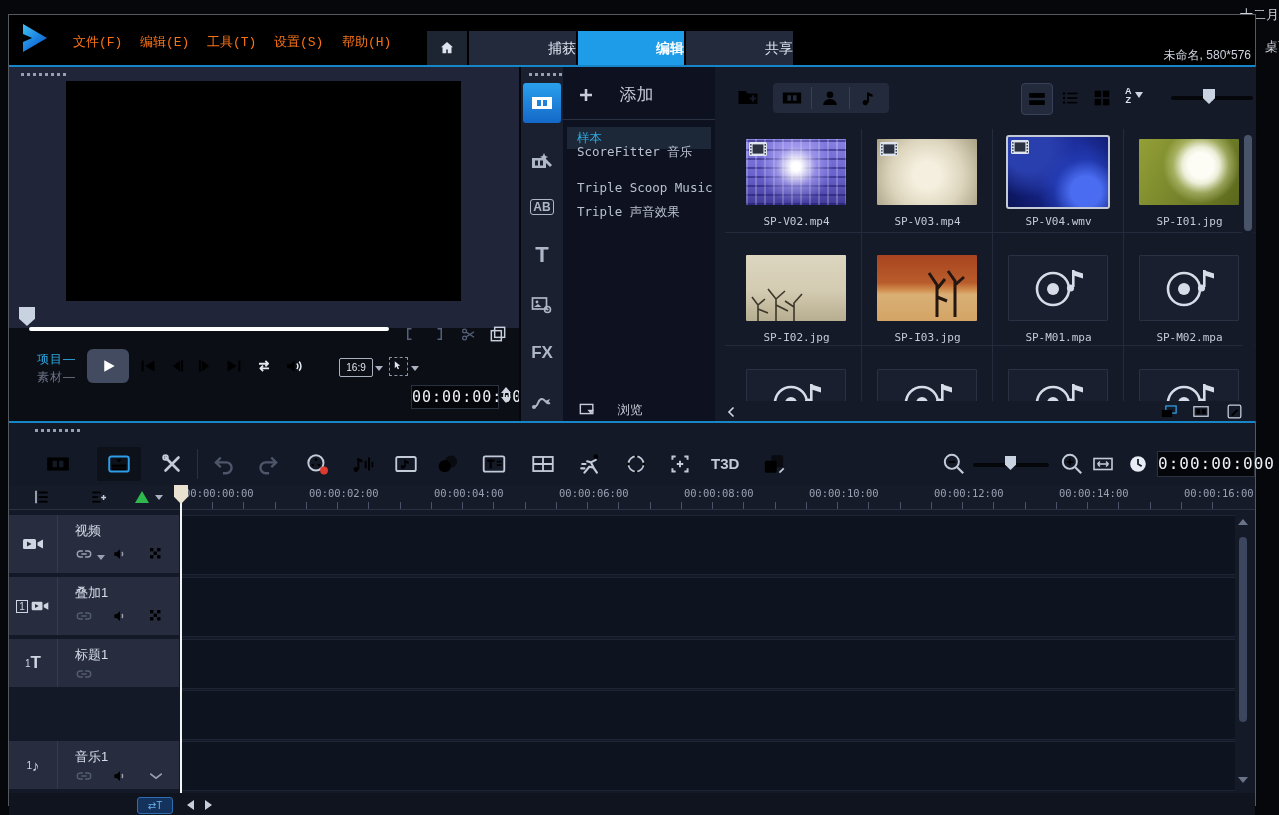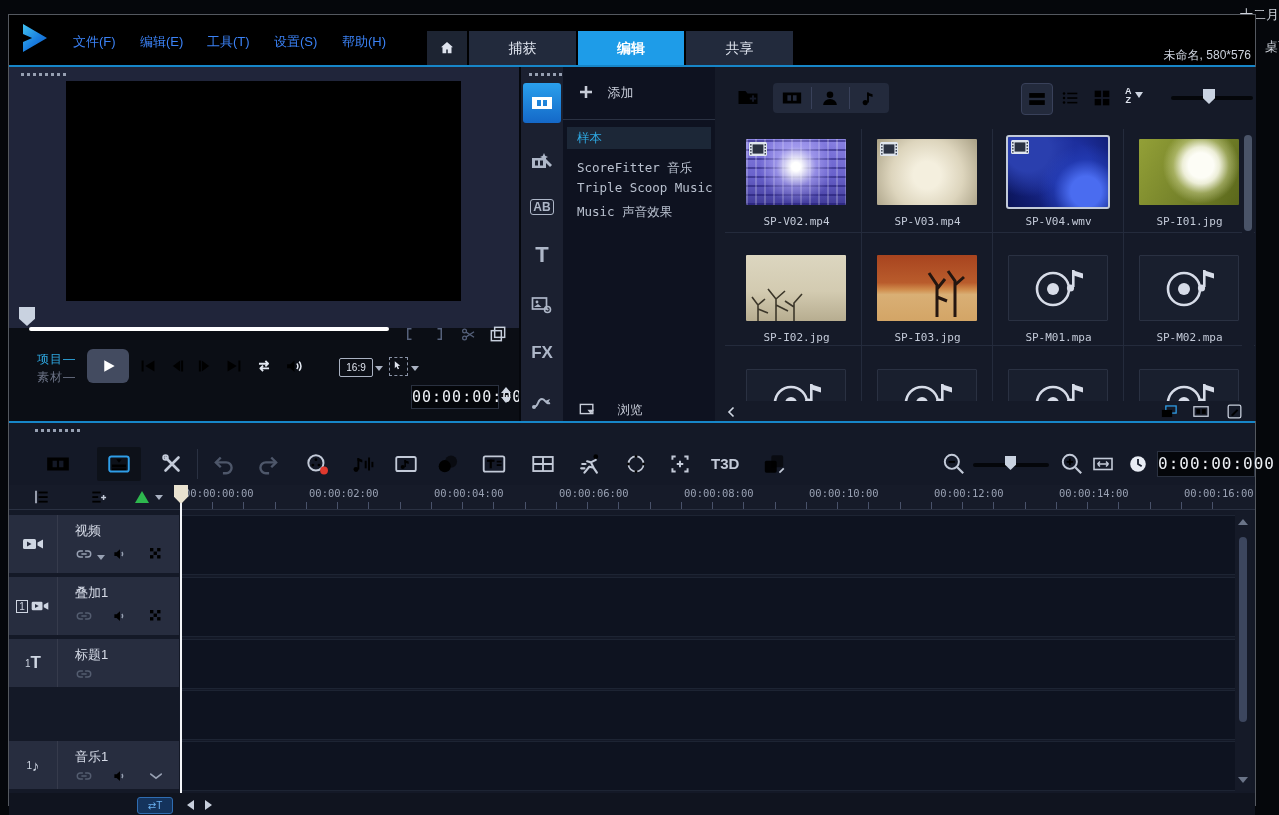--- a/index.html
+++ b/index.html
@@ -4,22 +4,22 @@
 <style>
   html,body{margin:0;padding:0;background:#000;}
   #screen{position:relative;width:1279px;height:815px;background:#05070b;overflow:hidden;
           font-family:"Liberation Sans","DejaVu Sans",sans-serif;color:#d5dae6;-webkit-font-smoothing:antialiased;}
   .abs{position:absolute;}
   .ic{display:block;fill:currentColor;}
   .mono{font-family:"DejaVu Sans Mono",monospace;}
   
   #win{position:absolute;left:8px;top:14px;width:1248px;height:792px;background:#0b0e15;border:1px solid #54585f;box-sizing:border-box;}
   .titlebar{position:absolute;left:0;top:0;width:100%;height:50px;background:#000;}
-  .menu-item{position:absolute;top:18px;font-size:13px;color:#3b82f6;cursor:default;}
-  .tab{position:absolute;top:16px;height:34px;line-height:34px;text-align:center;font-size:14px;color:#dfe4ee;background:#222a3c;cursor:pointer;}
+  .menu-item{position:absolute;top:18px;font-size:13px;color:#f97316;cursor:default;font-family:Liberation Mono, monospace;}
+  .tab{position:absolute;top:16px;height:34px;line-height:34px;text-align:right;font-size:14px;color:#dfe4ee;background:#222a3c;cursor:pointer;}
   .tab.active{background:#1e9ce8;color:#fff;font-weight:bold;}
   .tab.home{background:#1d2432;}
   .blue-rule{position:absolute;left:0;width:100%;height:2px;background:#1786c8;}
   .winbtn{position:absolute;top:10px;width:22px;height:18px;color:#e8ecf2;cursor:pointer;}
   .proj-info{position:absolute;top:32px;right:4px;font-size:12px;color:#cdd3de;}
   .logo{position:absolute;left:14px;top:9px;width:24px;height:28px;background:linear-gradient(135deg,#41c3f2 0%,#1a7fe0 55%,#0f55c0 100%);clip-path:polygon(0 0,100% 50%,0 100%,0 64%,38% 50%,0 36%);}
   
   .dots{position:absolute;width:46px;height:3px;background:repeating-linear-gradient(90deg,#97a0b2 0 3px,transparent 3px 6px);}
   .panel{position:absolute;background:#20253a;}
   
@@ -504,27 +504,27 @@
             <use href="#i-path"></use>
           </svg>
         </div>
     </div>
 
     <div class="catlist">
       <div class="abs" style="left:14px;top:16px;width:130px;height:24px;color:#c7ccd8;cursor:pointer">
         <svg class="ic" style="width:18px;height:18px;display:inline-block;vertical-align:-4px">
             <use href="#i-plus"></use>
           </svg>
-        <span style="font-size:13px;margin-left:8px">添加</span>
+        <span style="font-size:17px;margin-left:20px">添加</span>
       </div>
       <div class="abs" style="left:0;top:52px;width:152px;height:1px;background:#2a3142"></div>
       <div class="cat-item sel mono" style="top:60px">样本</div>
-      <div class="cat-item mono" style="top:90px">ScoreFitter 音乐</div>
+      <div class="cat-item mono" style="top:74px">ScoreFitter 音乐</div>
       <div class="cat-item mono" style="top:110px">Triple Scoop Music</div>
-      <div class="cat-item mono" style="top:134px">Music 声音效果</div>
+      <div class="cat-item mono" style="top:134px">Triple 声音效果</div>
       <div class="abs" style="left:14px;top:332px;color:#c7ccd8;cursor:pointer">
         <svg class="ic" style="width:20px;height:20px;display:inline-block;vertical-align:-5px">
             <use href="#i-browse"></use>
           </svg>
         <span style="font-size:12.5px;margin-left:16px">浏览</span>
       </div>
     </div>
 
     <div class="thumbs">
 

